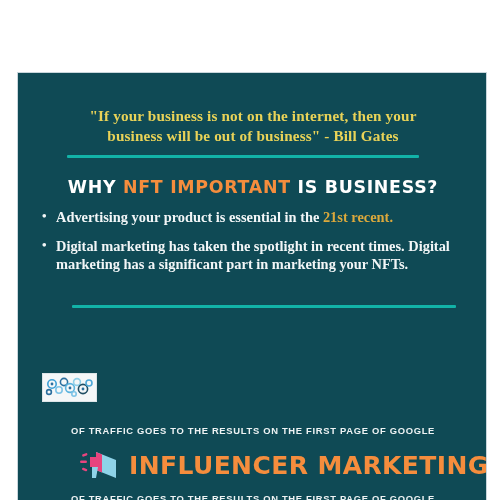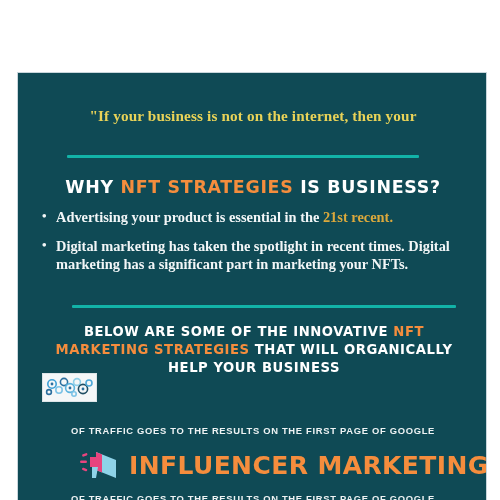--- a/index.html
+++ b/index.html
@@ -169,42 +169,40 @@
   .caption-influencer { top: 420px; }
 </style>
 </head>
 <body>
 
 <div class="page">
   <div class="panel">
 
     <div class="quote">
       <span>"If your business is not on the internet, then your</span><br>
+      <span>business will be out of business" - Bill Gates</span>
     </div>
 
     <div class="divider divider-one"></div>
 
     <div class="heading">
-      <span>WHY </span><span class="accent">NFT STRATEGIES</span><span> IS BUSINESS?</span>
+      <span>WHY </span><span class="accent">NFT IMPORTANT</span><span> IS BUSINESS?</span>
     </div>
 
     <ul class="bullets">
       <li>
         <span>Advertising your product is essential in the </span><span class="gold">21st recent.</span>
       </li>
       <li>
         <span>Digital marketing has taken the spotlight in recent times. Digital marketing has a significant part in marketing your NFTs.</span>
       </li>
     </ul>
 
     <div class="divider divider-two"></div>
 
-    <div class="subheading">
-      <span>BELOW ARE SOME OF THE INNOVATIVE </span><span class="accent">NFT MARKETING STRATEGIES</span><span> THAT WILL ORGANICALLY HELP YOUR BUSINESS</span>
-    </div>
 
     <div class="stat-row stat-seo">
       <span class="seo-icon">
         <svg width="53" height="27" viewBox="0 0 53 27">
           <g fill="none" stroke-width="1.6">
             <circle cx="9" cy="10" r="4.2" stroke="#3c9fd6"></circle>
             <circle cx="16" cy="16" r="3.2" stroke="#7fc4e6"></circle>
             <circle cx="21" cy="8" r="3.6" stroke="#2b6f9e"></circle>
             <circle cx="27" cy="14" r="4.4" stroke="#5bb3de"></circle>
             <circle cx="34" cy="8" r="3.4" stroke="#8ecfe8"></circle>

